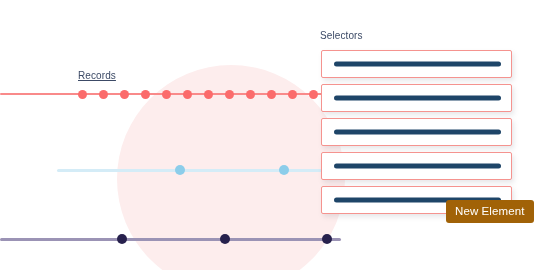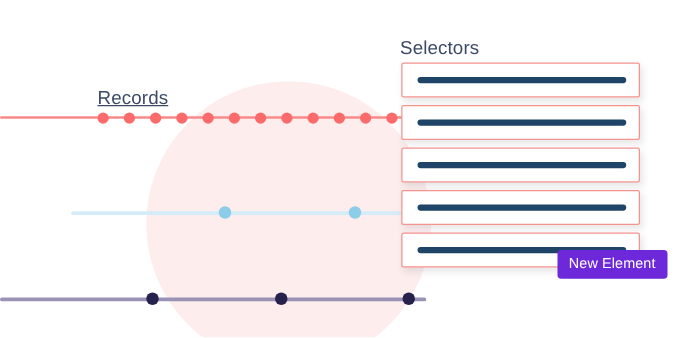--- a/index.html
+++ b/index.html
@@ -50,21 +50,21 @@
   }
   .node-purple {
     width: 10px; height: 10px;
     background: #27214d;
   }
 
   
   .label {
     position: absolute;
     color: #3c4a66;
-    font-size: 15px;
+    font-size: 10px;
     letter-spacing: .1px;
     white-space: nowrap;
   }
   #records-label  { left: 78px;  top: 70px; }
   #selectors-label{ left: 320px; top: 30px; }
 
   
   .selector-card {
     position: absolute;
     left: 321px;
@@ -146,15 +146,15 @@
         <div class="selector-bar" style="width: 167px; background: rgb(30, 69, 104);"></div>
       </div>
       <div class="selector-card" style="top: 152px; border-color: rgb(245, 147, 143);">
         <div class="selector-bar" style="width: 167px; background: rgb(30, 69, 104);"></div>
       </div>
       <div class="selector-card" style="top: 186px; border-color: rgb(245, 147, 143);">
         <div class="selector-bar" style="width: 167px; background: rgb(30, 69, 104);"></div>
       </div>
     </div>
 
-  <div id="new-element-badge" style="background: #6d28d9; color: rgb(255, 255, 255);">New Element</div>
+  <div id="new-element-badge" style="background: #a16207; color: rgb(255, 255, 255);">New Element</div>
 
 </div>
 
 </body></html>

